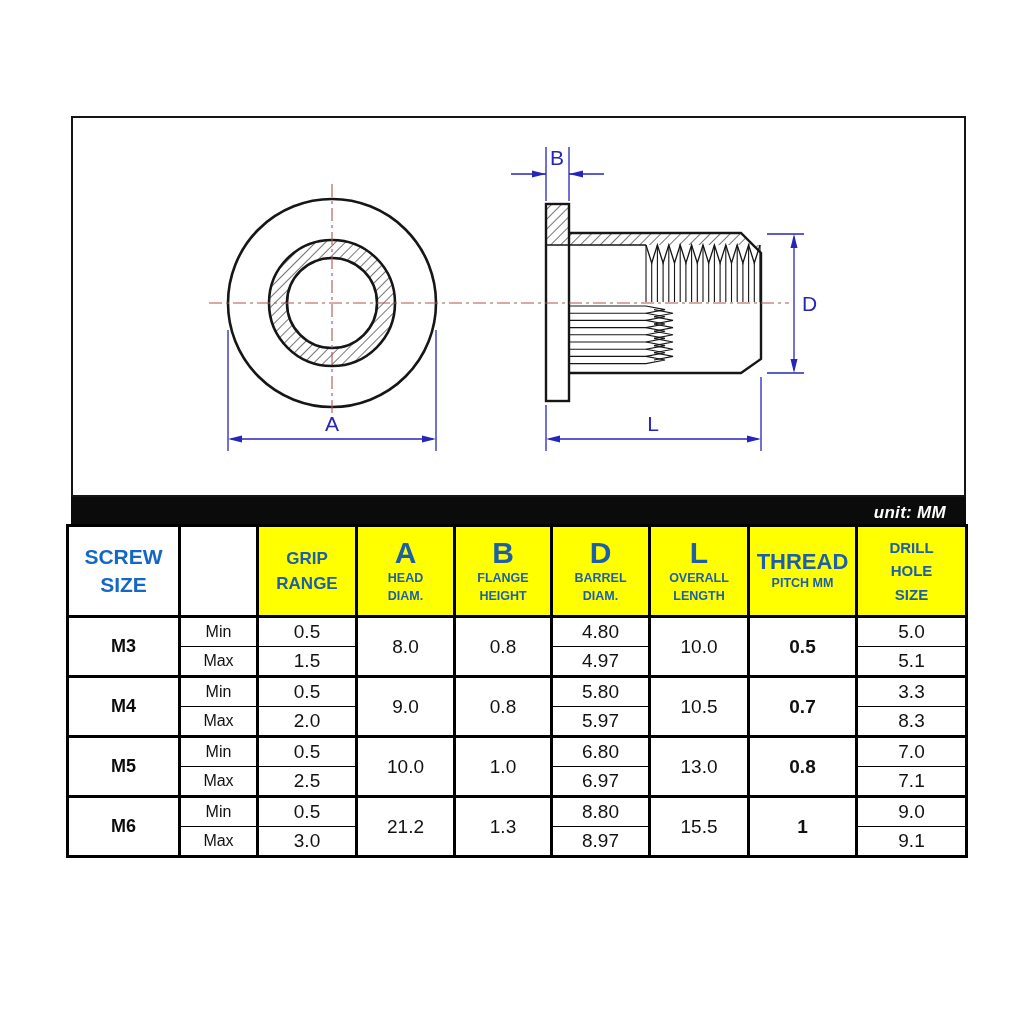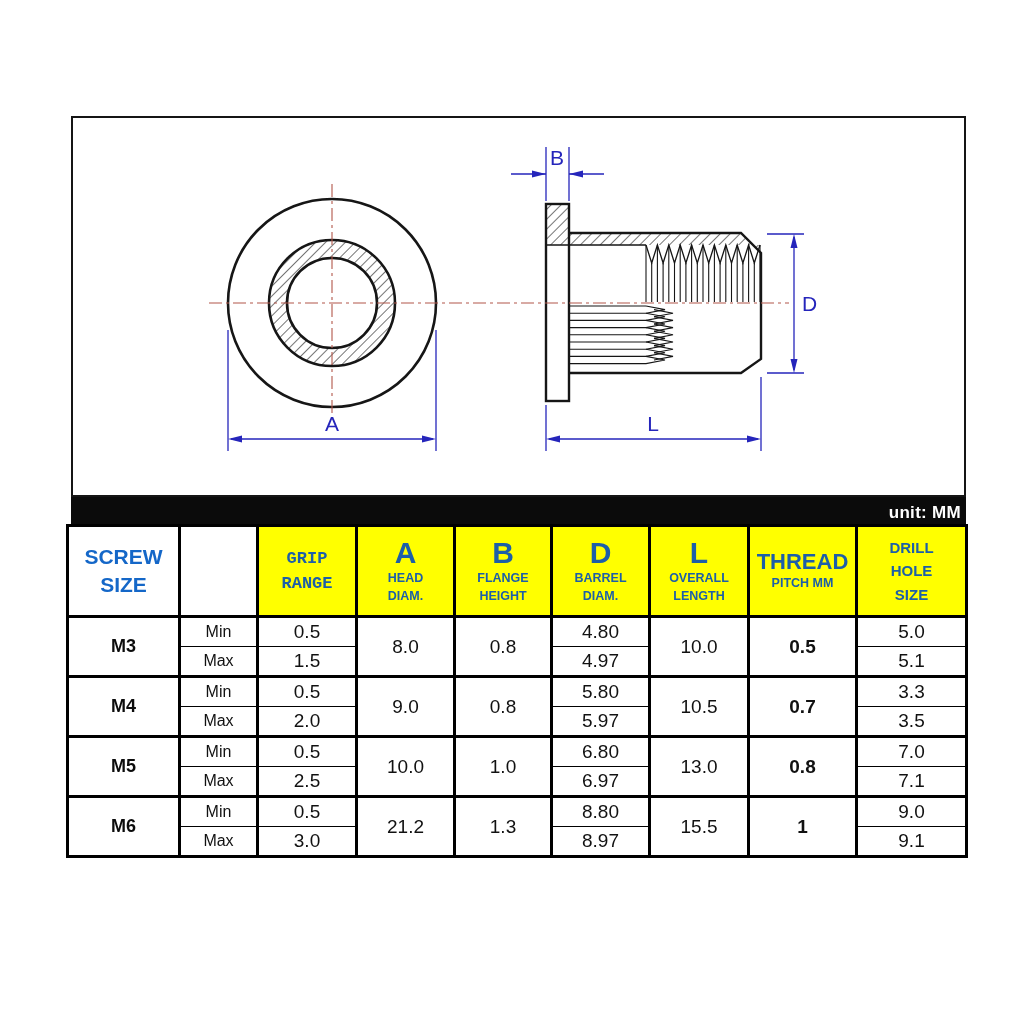--- a/index.html
+++ b/index.html
@@ -7,32 +7,32 @@
           font-family:"Liberation Sans",sans-serif;overflow:hidden;}
 
   
   .frame{position:absolute;left:71px;top:116px;width:895px;height:381px;
          border:2px solid #151515;box-sizing:border-box;background:#fff;}
   .frame svg{display:block;width:100%;height:100%;}
 
   
   .unit-bar{position:absolute;left:71px;top:497px;width:895px;height:31px;
             background:#0b0b0b;color:#ffffff;display:flex;align-items:center;
-            justify-content:flex-end;padding-right:5px;box-sizing:border-box;
-            font-size:17px;font-weight:bold;letter-spacing:.3px;}
+            justify-content:flex-end;padding-right:20px;box-sizing:border-box;
+            font-size:17px;font-weight:bold;letter-spacing:.3px;font-style:italic;}
 
   
   .spec{position:absolute;left:66px;top:524px;border-collapse:collapse;table-layout:fixed;}
   .spec td,.spec th{border:3.5px solid #000;padding:0;margin:0;text-align:center;
                     vertical-align:middle;background:#fff;overflow:hidden;}
   .spec thead th{height:88px;}
   .spec tbody td{height:28px;}
   .yellow{background:#ffff00 !important;}
   .h-screw{font-size:21px;font-weight:bold;color:#1467c8;line-height:1.35;}
-  .h-grip{font-size:17px;font-weight:bold;color:#1d5fa8;line-height:1.5;font-family:Liberation Mono, monospace;}
+  .h-grip{font-size:17px;font-weight:bold;color:#1d5fa8;line-height:1.5;}
   .h-big{font-size:30px;font-weight:bold;color:#1d5fa8;line-height:1.05;}
   .h-thread{font-size:22px;font-weight:bold;color:#1d5fa8;line-height:1.1;}
   .h-sub{font-size:12.5px;font-weight:bold;color:#1d5fa8;line-height:1.45;}
   .h-drill{font-size:15px;font-weight:bold;color:#1d5fa8;line-height:1.55;}
   .c-size{font-size:18px;font-weight:bold;color:#0c0c0c;}
   .c-mm{font-size:16px;color:#111;}
   .c-val{font-size:19px;color:#111;}
   .c-bold{font-weight:bold;}
   .spec tr.rmin td{border-bottom-width:1.5px;}
   .spec tr.rmax td{border-top-width:1.5px;}
@@ -244,21 +244,21 @@
           <td class="c-val sp2" rowspan="2">0.8</td>
           <td class="c-val">5.80</td>
           <td class="c-val sp2" rowspan="2">10.5</td>
           <td class="c-val c-bold sp2" rowspan="2">0.7</td>
           <td class="c-val">3.3</td>
         </tr>
         <tr class="rmax">
           <td class="c-mm">Max</td>
           <td class="c-val">2.0</td>
           <td class="c-val">5.97</td>
-          <td class="c-val">3.5</td>
+          <td class="c-val">8.3</td>
         </tr>
         <tr class="rmin">
           <td class="c-size sp2" rowspan="2">M5</td>
           <td class="c-mm">Min</td>
           <td class="c-val">0.5</td>
           <td class="c-val sp2" rowspan="2">10.0</td>
           <td class="c-val sp2" rowspan="2">1.0</td>
           <td class="c-val">6.80</td>
           <td class="c-val sp2" rowspan="2">13.0</td>
           <td class="c-val c-bold sp2" rowspan="2">0.8</td>

